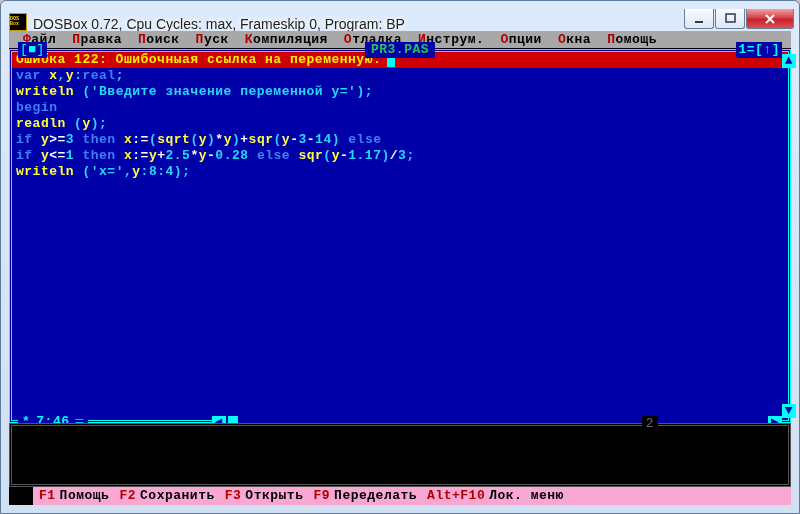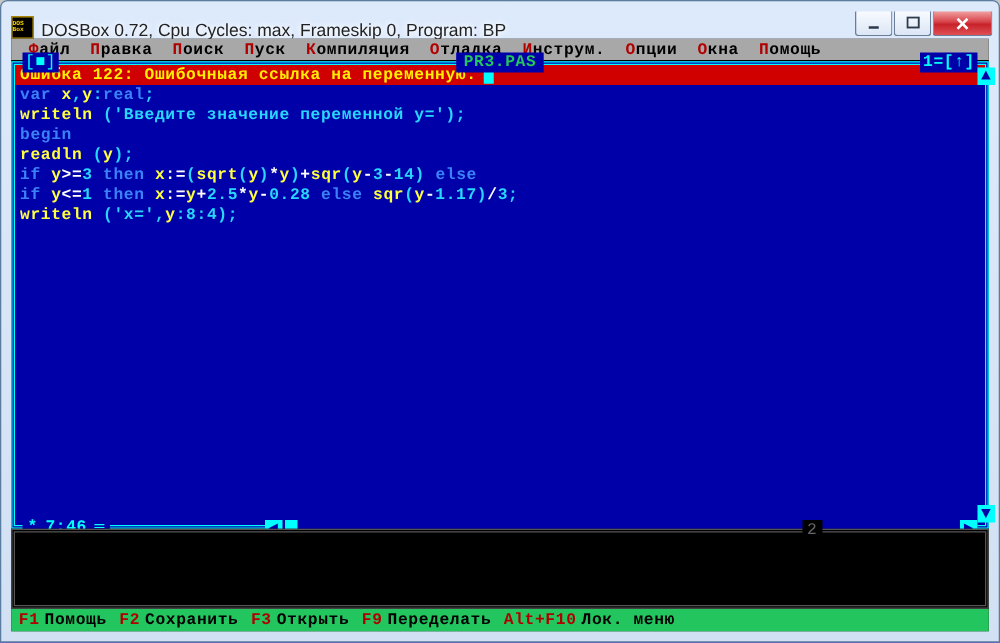--- a/index.html
+++ b/index.html
@@ -46,21 +46,21 @@
   .scroll-h .arrow { position:absolute; width:14px; height:14px; background:#00ffff; color:#0000a8; font-weight:bold; text-align:center; line-height:14px; }
   .scroll-h .thumb { position:absolute; width:10px; height:14px; background:#00ffff; }
   .scroll-v { position:absolute; right:-2px; top:6px; bottom:6px; width:3px; }
   .scroll-v .arrow { position:absolute; width:14px; height:14px; right:-6px; background:#00ffff; color:#0000a8; text-align:center; line-height:13px; font-weight:bold; }
   
   
   .output-panel { height:64px; background:#000; border:3px double #555; border-left-color:#555; border-right-color:#555; margin:0; position:relative; }
   .output-panel .mark { position:absolute; top:-10px; right:130px; color:#666; background:#000; padding:0 4px; }
   
   
-  .hint-bar { height:18px; background:#22c55e; color:#000; display:flex; align-items:center; padding:0 6px; font-weight:bold; }
+  .hint-bar { height:18px; background:#f9a8d4; color:#000; display:flex; align-items:center; padding:0 6px; font-weight:bold;margin-left:24px; }
   .hint-bar .key { color:#b00000; margin-left:10px; margin-right:4px; }
   .hint-bar .key:first-child { margin-left:0; }
   
   .star { color:#00ffff; }
 </style>
 </head>
 <body>
 
 <div class="win7-frame">
   <div class="titlebar">

